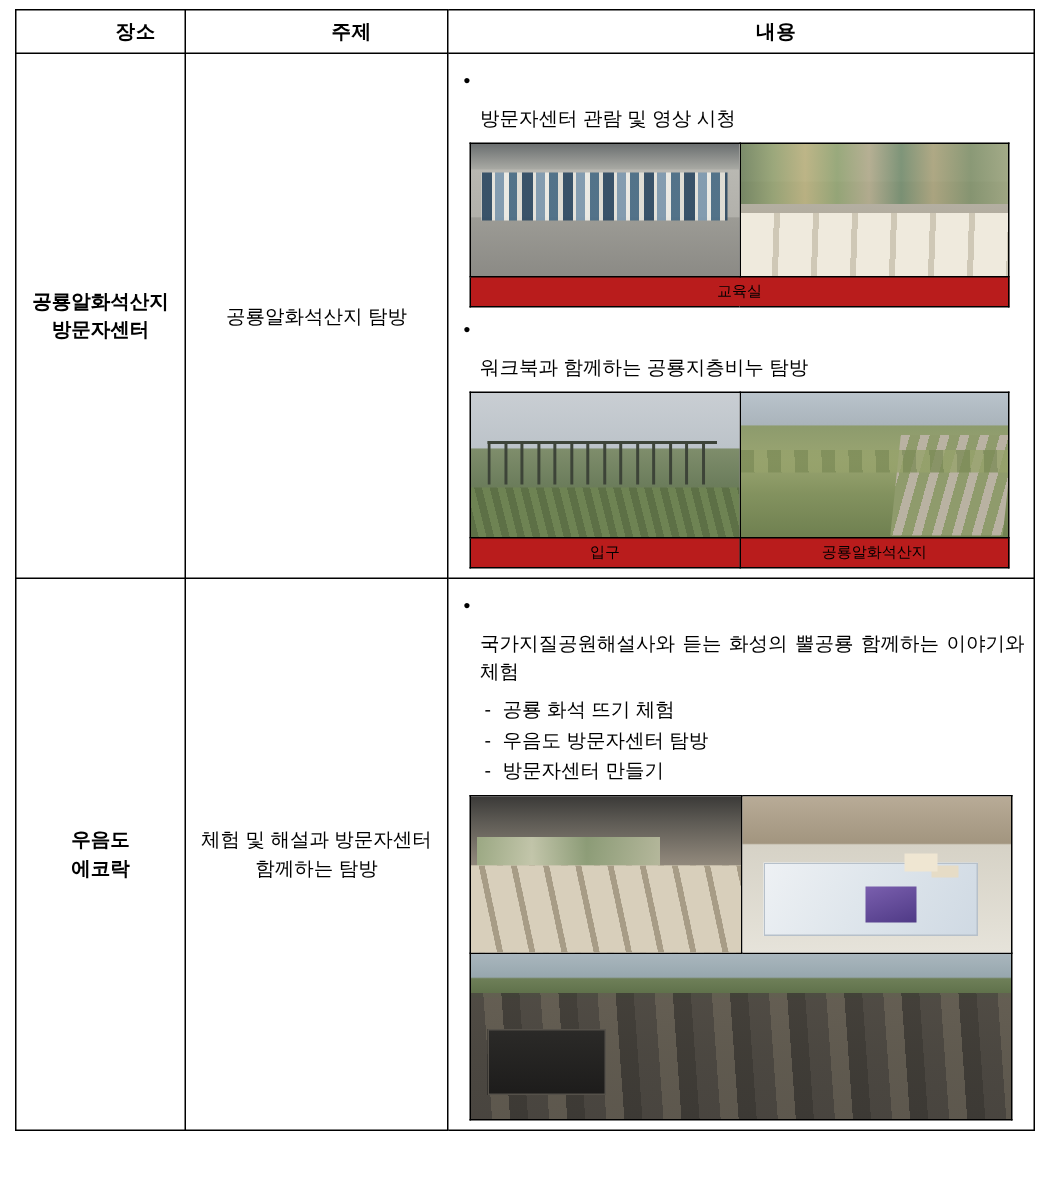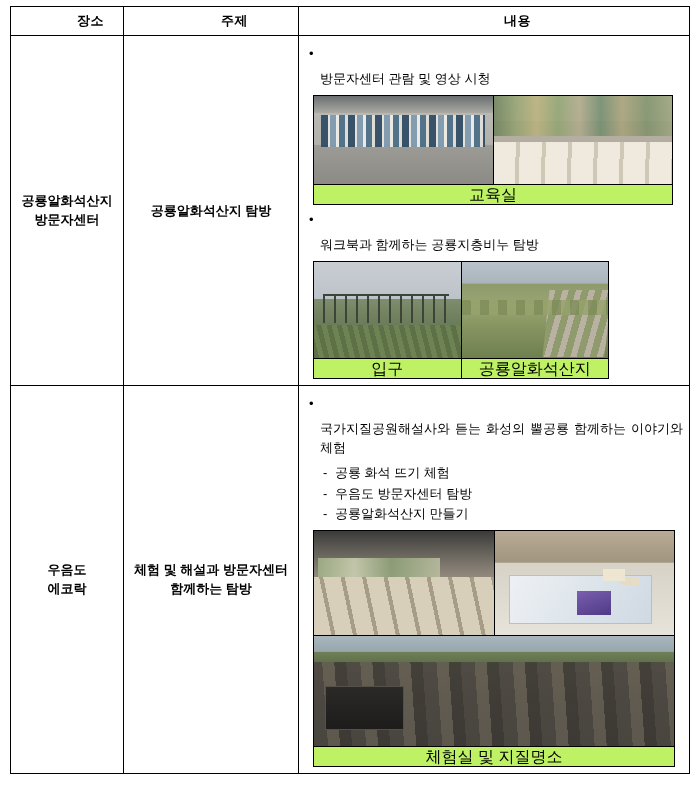--- a/index.html
+++ b/index.html
@@ -45,21 +45,21 @@
 
   td.place, td.topic {
     text-align: center;
     font-size: 13px;
     line-height: 1.5;
   }
   td.place {
     font-weight: bold;
   }
   td.topic {
-    font-weight: bold;
+    font-weight: normal;
   }
   td.content {
     padding: 0;
     vertical-align: top;
   }
   .content-inner {
     padding: 6px 6px 6px 8px;
   }
   .blk {
     margin-bottom: 6px;
@@ -100,24 +100,24 @@
     border-collapse: collapse;
     table-layout: fixed;
     margin: 2px 0 0 6px;
   }
   table.photos td {
     border: 1px solid #000000;
     padding: 0;
   }
   table.photos td.cap {
     text-align: center;
-    font-size: 16px;
+    font-size: 10px;
     height: 19px;
     line-height: 19px;
-    background: #bef264;
+    background: #b91c1c;
   }
   .ph {
     display: block;
     width: 100%;
     position: relative;
     overflow: hidden;
   }
 
   
   .p-exhibit {
@@ -347,21 +347,21 @@
                 </tr>
               </tbody>
                 </table>
             </div>
 
             <div class="blk">
               <div class="bullet-line">
                 <span class="dot">•</span>
                 <span class="txt">워크북과 함께하는 공룡지층비누 탐방</span>
               </div>
-              <table class="photos" style="width:296px;">
+              <table class="photos" style="width:360px;">
                 <tbody>
                     <tr>
                   <td style="width:50%;">
                     <span class="ph p-gate"></span>
                   </td>
                   <td style="width:50%;">
                     <span class="ph p-field"></span>
                   </td>
                 </tr>
                 <tr>
@@ -396,41 +396,38 @@
             <div class="sub-line">
               <span class="dash">-</span>
               <span>공룡 화석 뜨기 체험</span>
             </div>
             <div class="sub-line">
               <span class="dash">-</span>
               <span>우음도 방문자센터 탐방</span>
             </div>
             <div class="sub-line">
               <span class="dash">-</span>
-              <span>공룡알화석산지 만들기</span>
+              <span>방문자센터 만들기</span>
             </div>
 
             <table class="photos" style="width:362px; margin-top:6px;">
               <tbody>
                   <tr>
                 <td style="width:50%;">
                   <span class="ph p-room"></span>
                 </td>
                 <td style="width:50%;">
                   <span class="ph p-soap"></span>
                 </td>
               </tr>
               <tr>
                 <td colspan="2" style="border-top:none;">
                   <span class="ph p-geo"></span>
                 </td>
               </tr>
-              <tr>
-                <td class="cap" colspan="2">체험실 및 지질명소</td>
-              </tr>
             </tbody>
               </table>
 
           </div>
         </td>
       </tr>
 
     </tbody>
   </table>
 </div>

